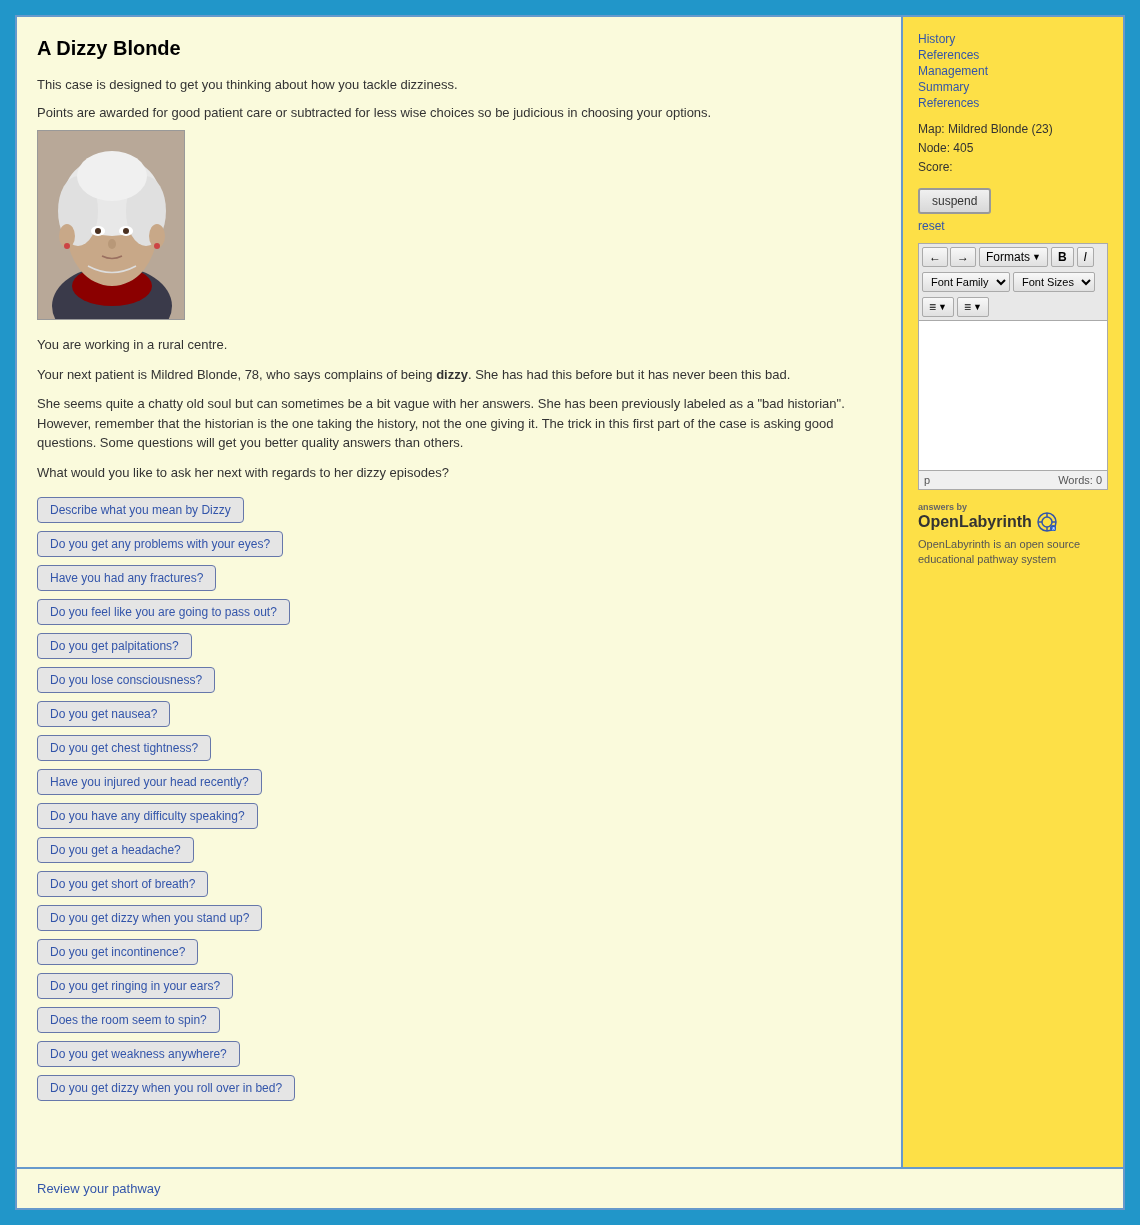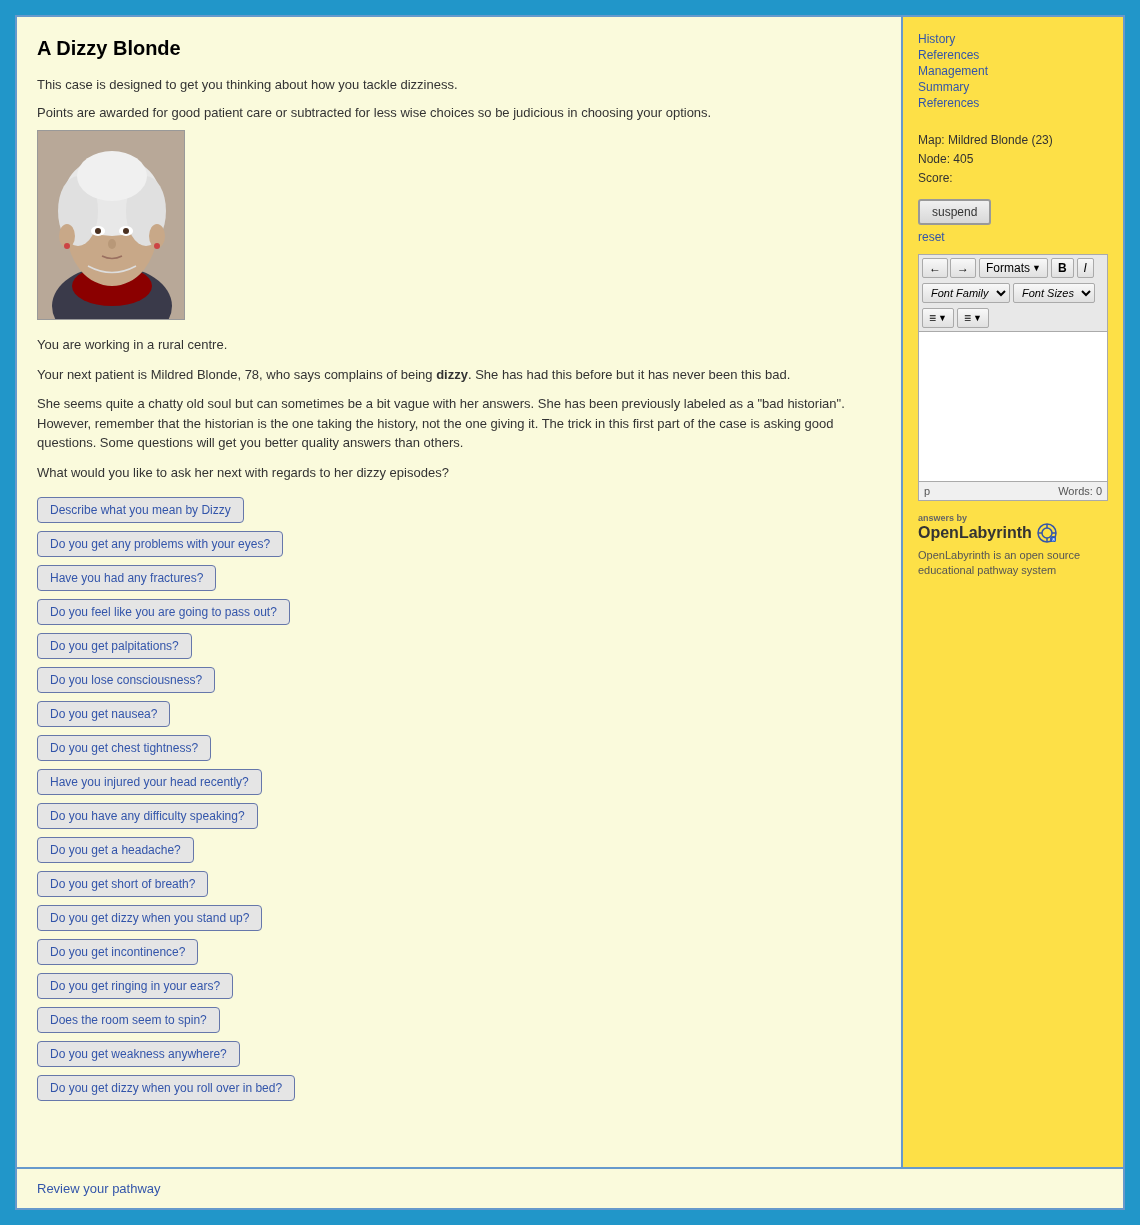--- a/index.html
+++ b/index.html
@@ -82,21 +82,21 @@
       width: fit-content;
     }
     .sidebar-nav a {
       display: block;
       color: #3355AA;
       text-decoration: none;
       margin-bottom: 2px;
       font-size: 12px;
     }
     .sidebar-meta {
-      margin-top: 21px;
+      margin-top: 10px;
       margin-bottom: 10px;
       font-size: 12px;
       line-height: 1.6;
       color: #333;
     }
     .suspend-btn {
       display: inline-block;
       padding: 4px 12px;
       border: 2px solid #999;
       border-radius: 3px;
@@ -141,21 +141,20 @@
     }
     .toolbar-btn.bold-btn { font-weight: bold; }
     .toolbar-btn.italic-btn { font-style: italic; }
     .toolbar-select {
       padding: 2px 4px;
       border: 1px solid #aaa;
       background: linear-gradient(to bottom, #f8f8f8, #e0e0e0);
       font-size: 11px;
       cursor: pointer;
       border-radius: 2px;
-      font-style: italic;
     }
     .editor-area {
       border: 1px solid #aaa;
       border-top: none;
       background: white;
       min-height: 150px;
       padding: 5px;
     }
     .editor-footer {
       border: 1px solid #aaa;

